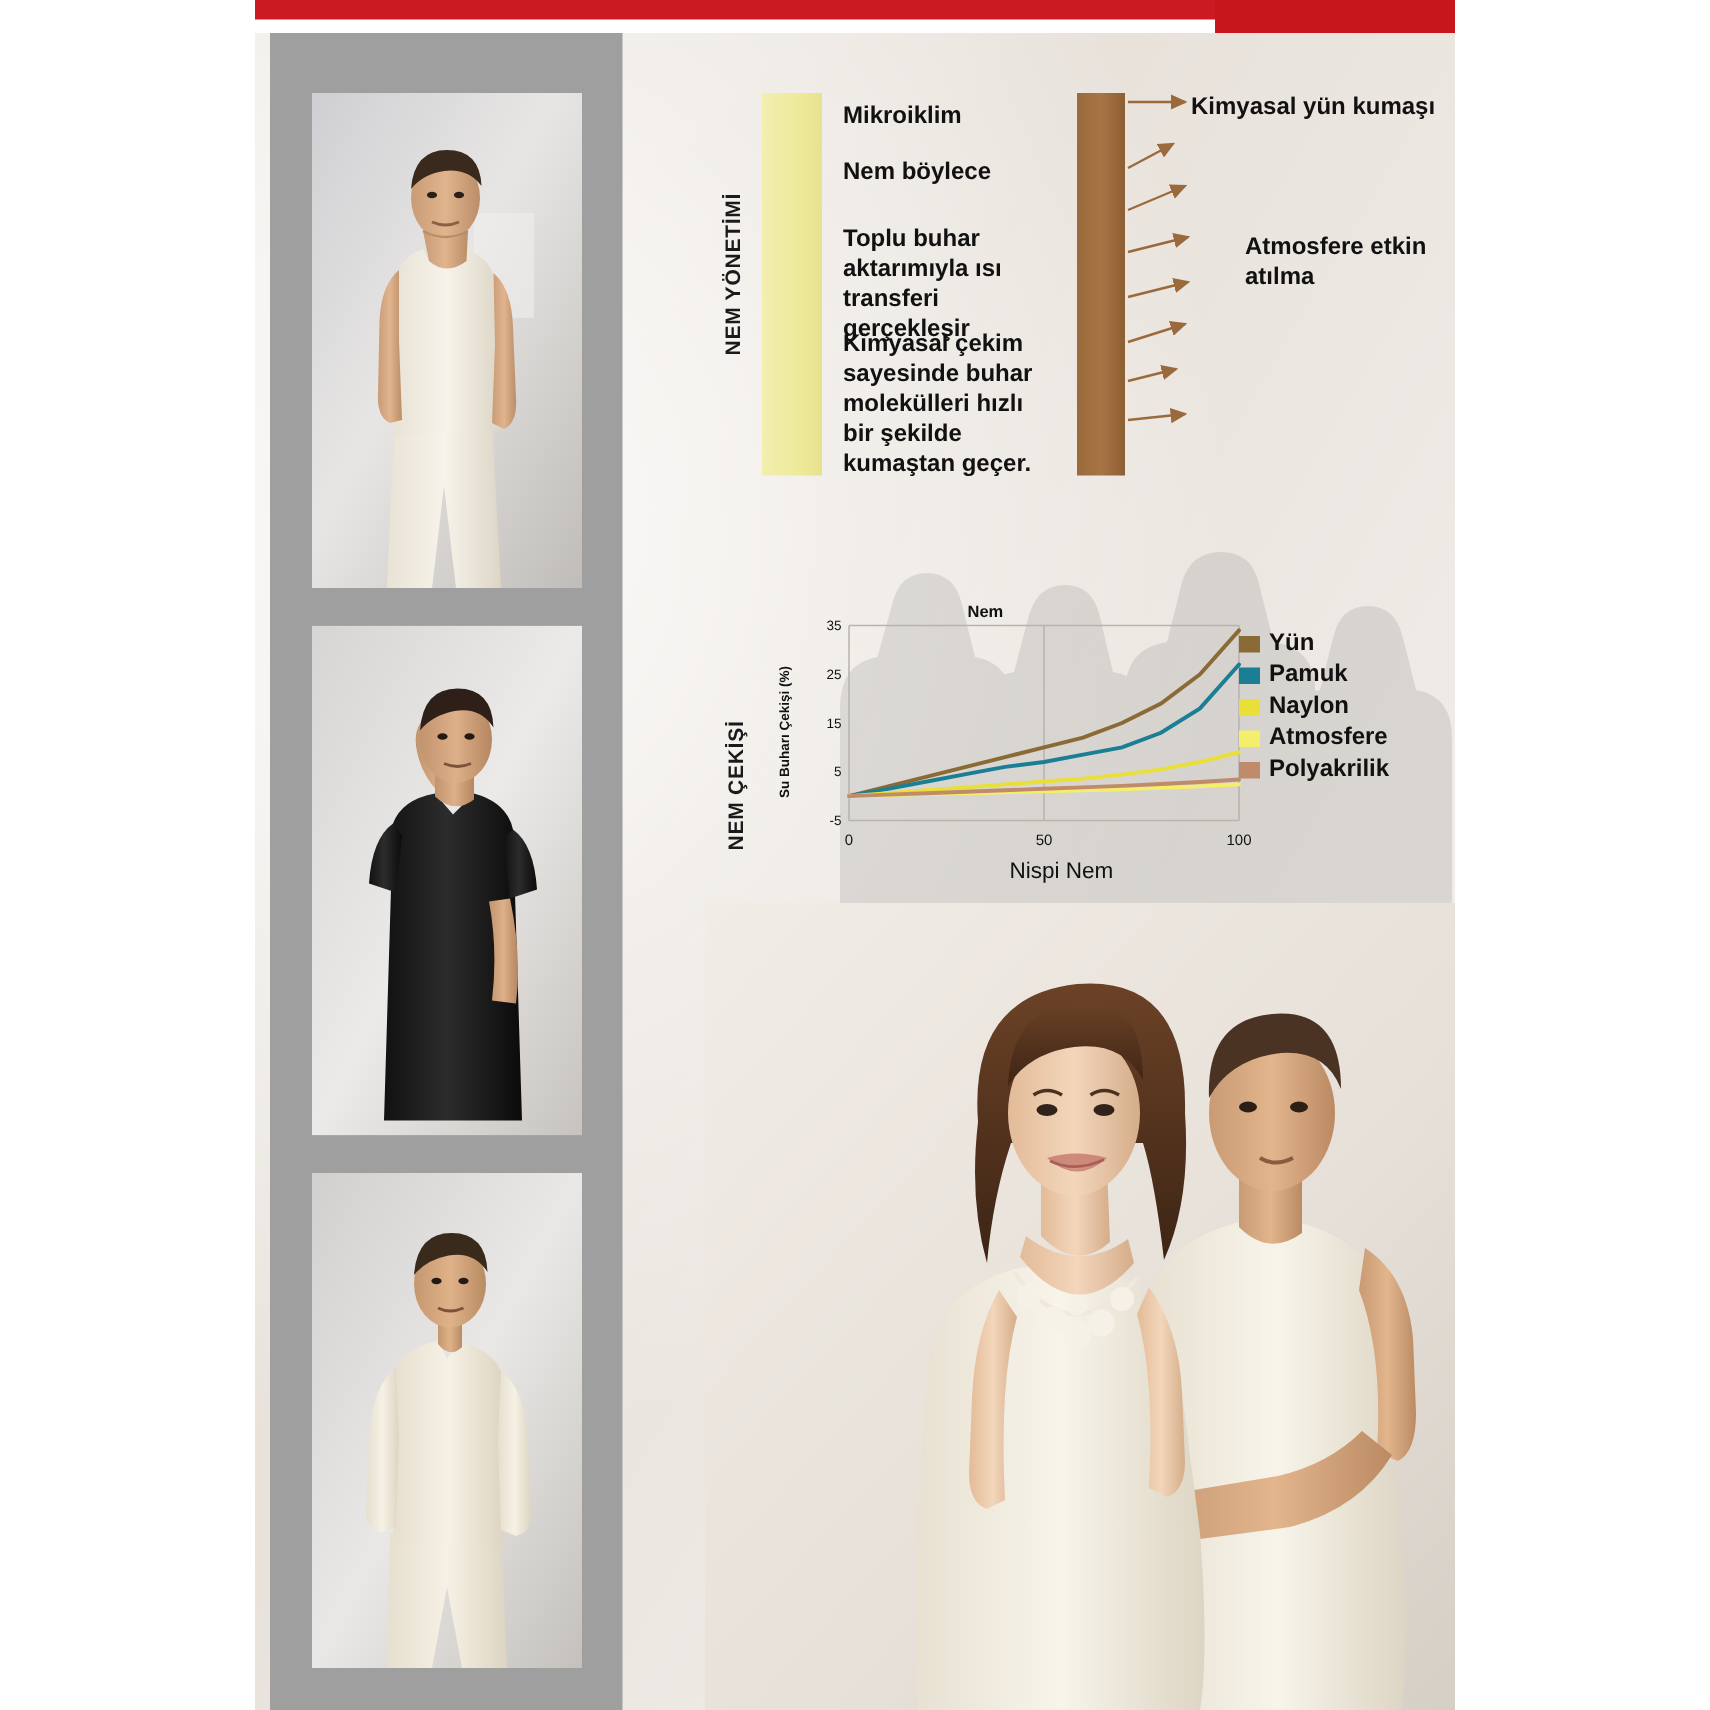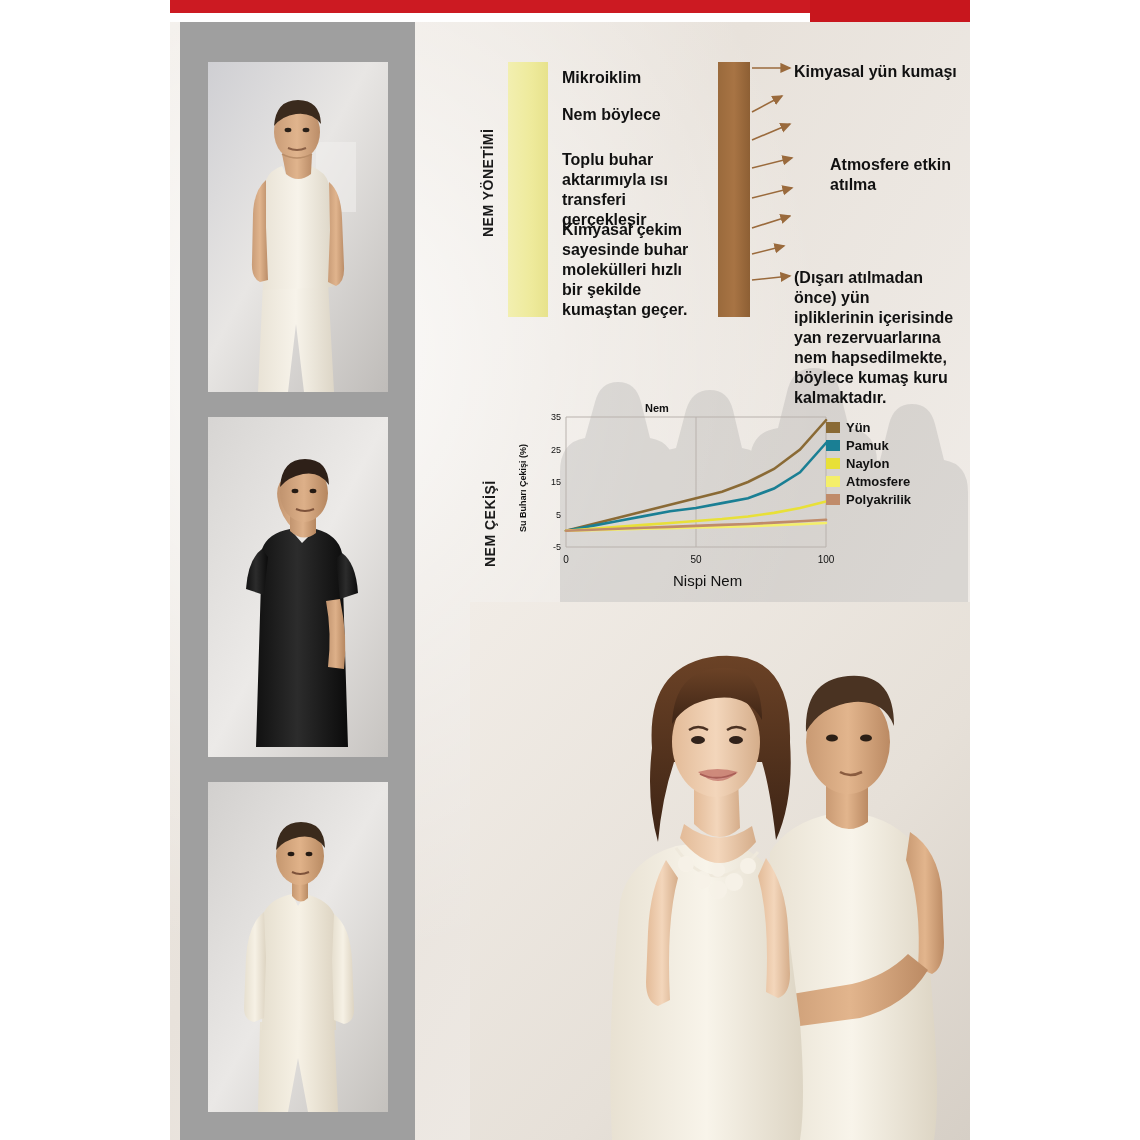--- a/index.html
+++ b/index.html
@@ -140,21 +140,21 @@
     transform-origin: left top;
     font-size: 9px; font-weight:bold; color:#111;
     white-space: nowrap;
   }
   .xlabel {
     position:absolute; left: 165px; top: 190px;
     font-size: 15px; font-weight: normal; color:#111;
   }
   .legend {
     position:absolute; left: 318px; top: 38px;
-    font-size: 13px; font-weight:bold; color:#111;
+    font-size: 16px; font-weight:bold; color:#111;
   }
   .legend-row { display:flex; align-items:center; margin-bottom: 3px; }
   .legend-swatch { width: 14px; height: 11px; margin-right: 6px; display:inline-block; }
 
   
   .couple {
     position: absolute;
     left: 300px; top: 580px; width: 500px; height: 538px;
     overflow: hidden;
     z-index: 3;
@@ -326,21 +326,20 @@
           <line x1="252" y1="240" x2="290" y2="236"></line>
         </g>
       </svg>
 
       <div class="dg-text" id="dg-mikroiklim">Mikroiklim</div>
       <div class="dg-text" id="dg-nem-buhari">Nem böylece</div>
       <div class="dg-text" id="dg-toplu">Toplu buhar aktarımıyla ısı transferi gerçekleşir</div>
       <div class="dg-text" id="dg-kimyasal">Kimyasal çekim sayesinde buhar molekülleri hızlı bir şekilde kumaştan geçer.</div>
       <div class="dg-text" id="dg-merinos">Kimyasal yün kumaşı</div>
       <div class="dg-text" id="dg-atmosfere">Atmosfere etkin atılma</div>
-      <div class="dg-text" id="dg-disari">(Dışarı atılmadan önce) yün ipliklerinin içerisinde yan rezervuarlarına nem hapsedilmekte, böylece kumaş kuru kalmaktadır.</div>
     </div>
 
     <div class="chart-box">
       <div class="chart-title-nem">Nem</div>
       <div class="ylabel-rot">Su Buharı Çekişi (%)</div>
       <div class="xlabel">Nispi Nem</div>
 
       <svg id="chart-svg" width="330" height="200" viewBox="0 0 330 200" style="position:absolute;left:18px;top:0;">
 
         <g id="grid" stroke="#b9b2ad" stroke-width="1">

